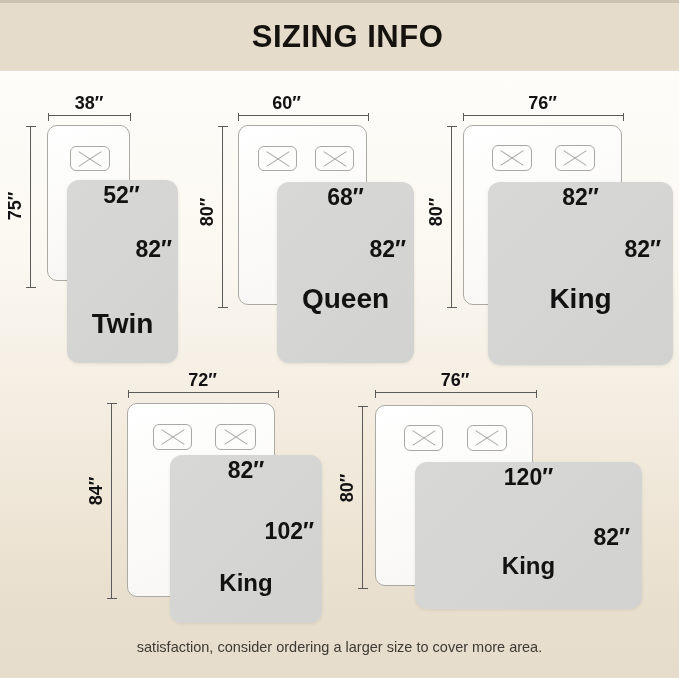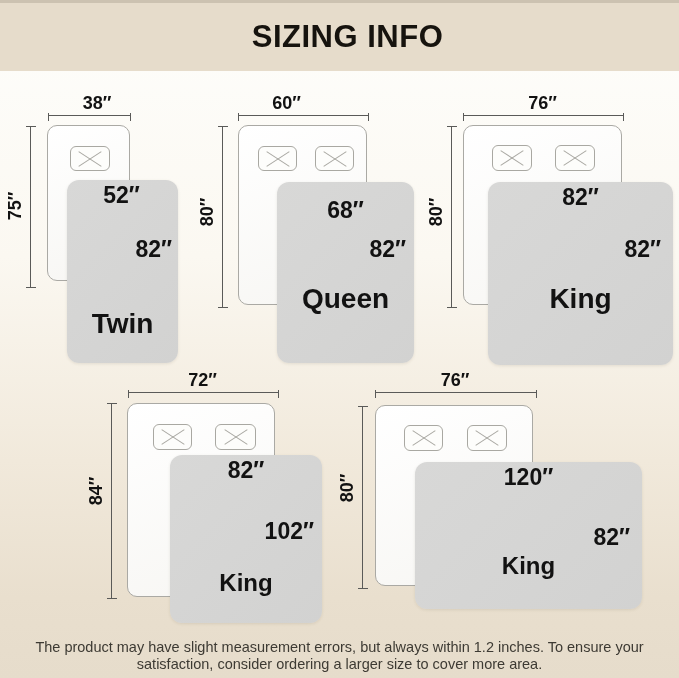--- a/index.html
+++ b/index.html
@@ -51,40 +51,40 @@
       box-sizing:border-box;padding-right:8px;}
   .bedname{position:absolute;text-align:center;font-size:28px;font-weight:bold;color:#121212;}
   .bedname.two{font-size:24px;line-height:23px;}
   .bedname.two span{display:block;}
   
   .footer{
     position:absolute;left:0;top:639px;width:679px;text-align:center;
     font-size:14.5px;line-height:16.5px;color:#3d3a33;
   }
   
-  .t-hlabel{left:56px;top:93px;width:82px;}
+  .t-hlabel{left:48px;top:93px;width:82px;}
   .t-hdim{left:48px;top:113px;width:81px;}
   .t-vdim{left:26px;top:126px;height:160px;}
   .t-vlabel{left:15px;top:206px;}
   .t-bed{left:47px;top:125px;width:83px;height:156px;}
   .t-pillow{left:70px;top:146px;width:40px;height:25px;}
   .t-blanket{left:67px;top:180px;width:111px;height:183px;}
   .t-bw{left:66px;top:182px;width:111px;}
   .t-bl{left:67px;top:236px;width:111px;padding-right:6px;}
   .t-name{left:67px;top:284px;width:111px;margin-top:24px;}
   
   .q-hlabel{left:222px;top:93px;width:129px;}
   .q-hdim{left:238px;top:113px;width:129px;}
   .q-vdim{left:218px;top:126px;height:180px;}
   .q-vlabel{left:207px;top:212px;}
   .q-bed{left:238px;top:125px;width:129px;height:180px;}
   .q-p1{left:258px;top:146px;width:39px;height:25px;}
   .q-p2{left:315px;top:146px;width:39px;height:25px;}
   .q-blanket{left:277px;top:182px;width:137px;height:181px;}
-  .q-bw{left:277px;top:184px;width:137px;margin-top:13px;}
+  .q-bw{left:277px;top:184px;width:137px;}
   .q-bl{left:277px;top:236px;width:137px;}
   .q-name{left:277px;top:283px;width:137px;}
   
   .k-hlabel{left:463px;top:93px;width:159px;}
   .k-hdim{left:463px;top:113px;width:159px;}
   .k-vdim{left:447px;top:126px;height:180px;}
   .k-vlabel{left:436px;top:212px;}
   .k-bed{left:463px;top:125px;width:159px;height:180px;}
   .k-p1{left:492px;top:145px;width:40px;height:26px;}
   .k-p2{left:555px;top:145px;width:40px;height:26px;}
@@ -199,17 +199,16 @@
     <div class="blanket o-blanket"></div>
     <div class="bw o-bw">120″</div>
     <div class="bl o-bl">82″</div>
     <div class="bedname two o-name">
       <span>King</span>
     </div>
   </div>
 
   
   <div class="footer">
-    <div>The product may have slight measurement errors, but always within 1.2 inches. To ensure your</div>
     <div>satisfaction, consider ordering a larger size to cover more area.</div>
   </div>
 
 </div>
 
 </body></html>

